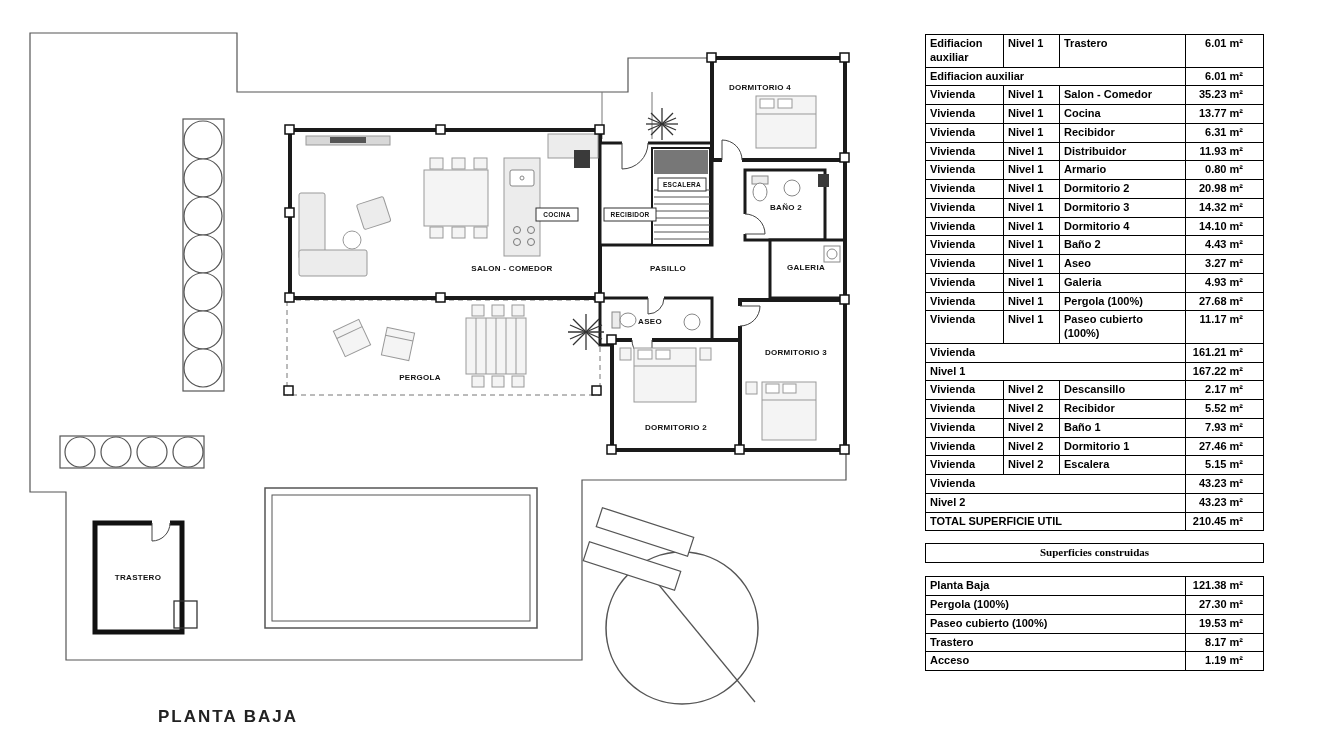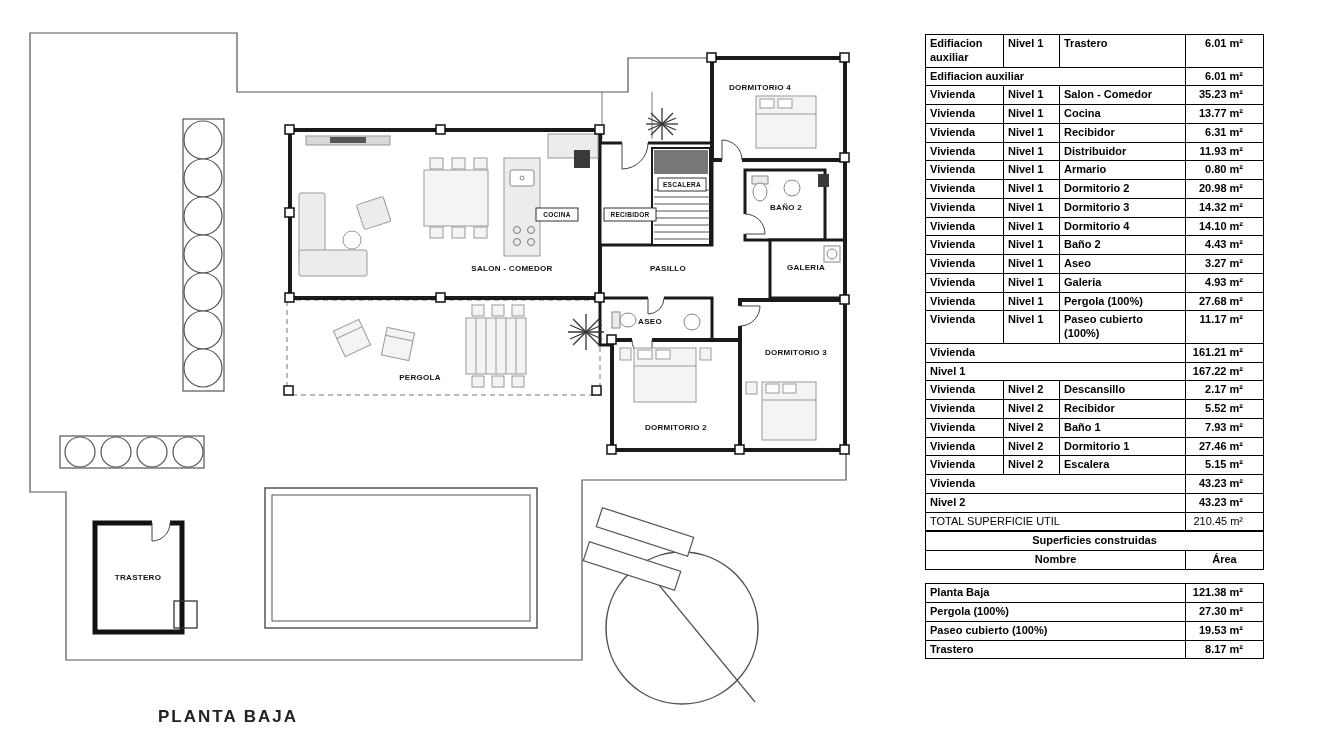--- a/index.html
+++ b/index.html
@@ -15,22 +15,22 @@
   .plan-title { font-family:"Liberation Sans", sans-serif; font-weight:bold;
                 font-size:17px; letter-spacing:2px; fill:#222; text-anchor:start; }
 
   
   .tables { position:absolute; left:925px; top:18px; width:338px; color:#000;
             font-weight:bold; font-size:11px; line-height:1.25; }
   table { border-collapse:collapse; width:100%; table-layout:fixed;margin-top:16px; }
   td,th { border:1px solid #000; padding:2px 4px; vertical-align:top;
           height:16px; overflow:hidden; }
   td.area { text-align:right; padding-right:20px; white-space:nowrap; }
-  tr.row-total td { font-weight:normal; }
-  .t2-head { margin-top:0; }
+  tr.row-total td { font-weight:bold; }
+  .t2-head { margin-top:12px;font-family:Liberation Serif, serif; }
   .t2-head th { text-align:center; vertical-align:middle; height:19px; }
   .t2-body { margin-top:13px; }
 </style>
 </head>
 <body>
 
 <div id="plan-wrap">
 <svg width="920" height="756" viewBox="0 0 920 756" xmlns="http://www.w3.org/2000/svg">
 
   <polygon points="30,33 237,33 237,92 628,92 628,58 846,58 846,480 582,480 582,660 66,660 66,492 30,492" fill="none" stroke="#555" stroke-width="1.2"></polygon>
@@ -448,24 +448,20 @@
 
   <table class="t2-head">
     <colgroup>
         <col style="width:260px">
         <col style="width:78px">
       </colgroup>
     <tbody>
       <tr>
         <th colspan="2">Superficies construidas</th>
       </tr>
-      <tr>
-        <th>Nombre</th>
-        <th>Área</th>
-      </tr>
     </tbody>
   </table>
 
   <table class="t2-body">
     <colgroup>
         <col style="width:260px">
         <col style="width:78px">
       </colgroup>
     <tbody>
         <tr>
@@ -477,16 +473,20 @@
           <td class="area">27.30 m²</td>
         </tr>
         <tr>
           <td class="c1">Paseo cubierto (100%)</td>
           <td class="area">19.53 m²</td>
         </tr>
         <tr>
           <td class="c1">Trastero</td>
           <td class="area">8.17 m²</td>
         </tr>
+        <tr>
+          <td class="c1">Acceso</td>
+          <td class="area">1.19 m²</td>
+        </tr>
       </tbody>
   </table>
 
 </div>
 
 </body></html>

